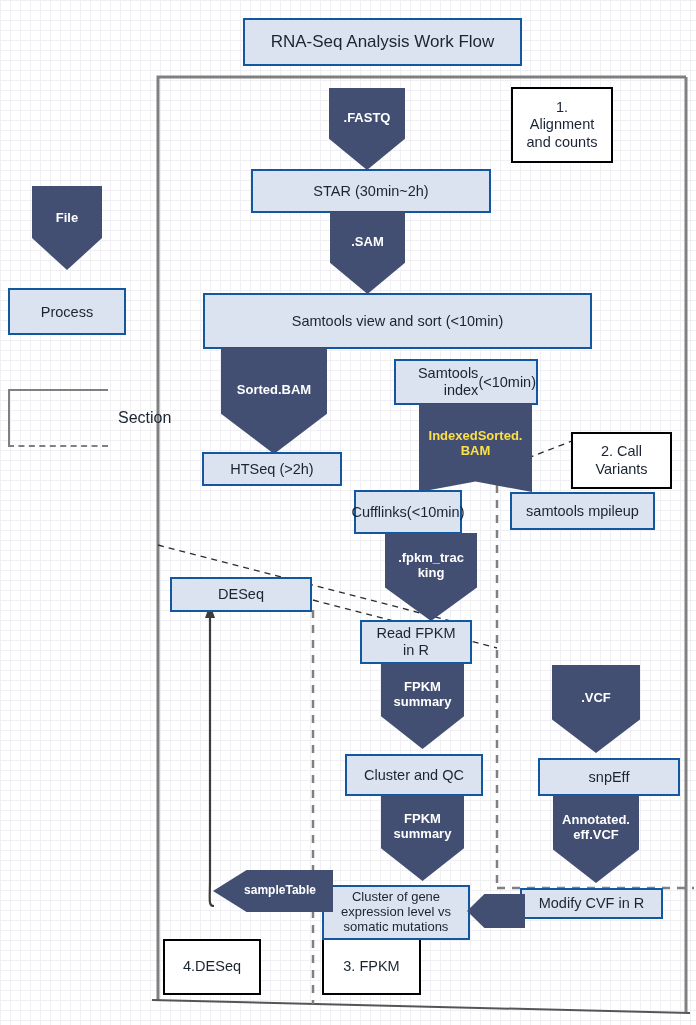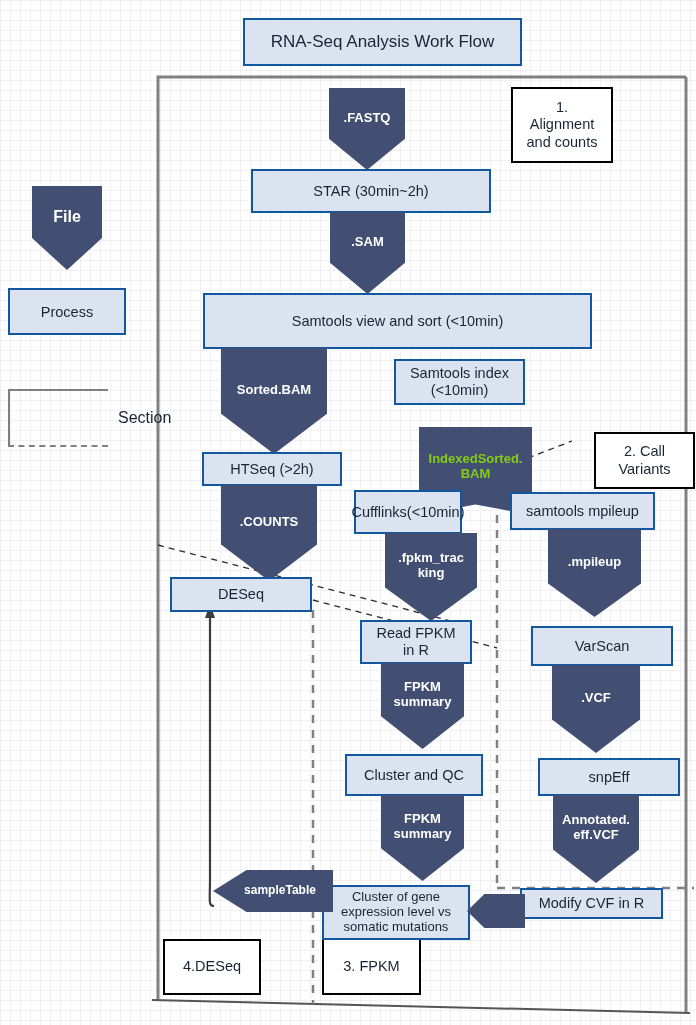--- a/index.html
+++ b/index.html
@@ -45,27 +45,26 @@
     background: #434f72;
     color: #ffffff;
     font-size: 13px;
     font-weight: bold;
     line-height: 1.15;
     clip-path: polygon(0% 0%, 100% 0%, 100% 62%, 50% 100%, 0% 62%);
     padding-bottom: 22px;
   }
   .file-notch {
     background: #434f72;
-    color: #84cc16;
+    color: #fde047;
     font-size: 13px;
     font-weight: bold;
     line-height: 1.15;
     clip-path: polygon(0% 0%, 100% 0%, 100% 100%, 50% 88%, 0% 100%);
     padding-bottom: 8px;
-    margin-top: 23px;
   }
   .file-left {
     background: #434f72;
     color: #ffffff;
     font-size: 12px;
     font-weight: bold;
     line-height: 1.1;
     clip-path: polygon(28% 0%, 100% 0%, 100% 100%, 28% 100%, 0% 50%);
     padding-left: 14px;
   }
@@ -79,21 +78,21 @@
     background: #ffffff;
     border: 2.5px solid #000000;
     color: #1a2433;
     font-size: 14.5px;
     line-height: 1.2;
   }
   
   .legend-file {
     background: #434f72;
     color: #ffffff;
-    font-size: 16px;
+    font-size: 13px;
     font-weight: bold;
     clip-path: polygon(0% 0%, 100% 0%, 100% 62%, 50% 100%, 0% 62%);
     padding-bottom: 22px;
   }
   .legend-proc {
     background: #dce3f0;
     border: 2.5px solid #1258a0;
     color: #1a2433;
     font-size: 14.5px;
   }
@@ -142,21 +141,21 @@
   </div>
   <div class="node legend-section" style="left:8px; top:389px; width:100px; height:58px; border-left-color:#808080; border-right:none; border-top-color:#808080;">
     <span style="position:absolute; left:108px; white-space:nowrap;">Section</span>
   </div>
 
   <div class="node section-label" style="left:511px; top:87px; width:102px; height:76px; flex-direction:column;">
     <span>1.</span>
     <span>Alignment</span>
     <span>and counts</span>
   </div>
-  <div class="node section-label" style="left:571px; top:432px; width:101px; height:57px; flex-direction:column;margin-left:23px;">
+  <div class="node section-label" style="left:571px; top:432px; width:101px; height:57px; flex-direction:column;">
     <span>2. Call</span>
     <span>Variants</span>
   </div>
   <div class="node section-label" style="left:322px; top:938px; width:99px; height:57px;">
     <span>3. FPKM</span>
   </div>
   <div class="node section-label" style="left:163px; top:939px; width:98px; height:56px;">
     <span>4.DESeq</span>
   </div>
 
@@ -173,37 +172,34 @@
   </div>
 
   <div class="node proc" style="left:203px; top:293px; width:389px; height:56px;">
     <span>Samtools view and sort (&lt;10min)</span>
   </div>
 
   <div class="node file" style="left:221px; top:348px; width:106px; height:106px;">
     <span>Sorted.BAM</span>
   </div>
 
-  <div class="node proc" style="left:394px; top:359px; width:131px; height:46px; flex-direction:column;">
+  <div class="node proc" style="left:394px; top:359px; width:144px; height:46px; flex-direction:row;">
     <span>Samtools index</span>
     <span>(&lt;10min)</span>
   </div>
 
   <div class="node file-notch" style="left:419px; top:404px; width:113px; height:88px; flex-direction:column;">
     <span>IndexedSorted.</span>
     <span>BAM</span>
   </div>
 
   <div class="node proc" style="left:202px; top:452px; width:140px; height:34px;">
     <span>HTSeq (&gt;2h)</span>
   </div>
 
-  <div class="node file" style="left:221px; top:485px; width:96px; height:96px;">
-    <span>.COUNTS</span>
-  </div>
 
   <div class="node proc" style="left:170px; top:577px; width:142px; height:35px;">
     <span>DESeq</span>
   </div>
 
   <div class="node proc" style="left:354px; top:490px; width:108px; height:44px; flex-direction:row;">
     <span>Cufflinks</span>
     <span>(&lt;10min)</span>
   </div>
 
@@ -238,27 +234,21 @@
   </div>
 
   <div class="node file-left" style="left:213px; top:870px; width:120px; height:42px;">
     <span>sampleTable</span>
   </div>
 
   <div class="node proc" style="left:510px; top:492px; width:145px; height:38px;">
     <span>samtools mpileup</span>
   </div>
 
-  <div class="node file" style="left:548px; top:529px; width:93px; height:88px;">
-    <span>.mpileup</span>
-  </div>
-
-  <div class="node proc" style="left:531px; top:626px; width:142px; height:40px;">
-    <span>VarScan</span>
-  </div>
+
 
   <div class="node file" style="left:552px; top:665px; width:88px; height:88px;">
     <span>.VCF</span>
   </div>
 
   <div class="node proc" style="left:538px; top:758px; width:142px; height:38px;">
     <span>snpEff</span>
   </div>
 
   <div class="node file" style="left:553px; top:795px; width:86px; height:88px; flex-direction:column;">

